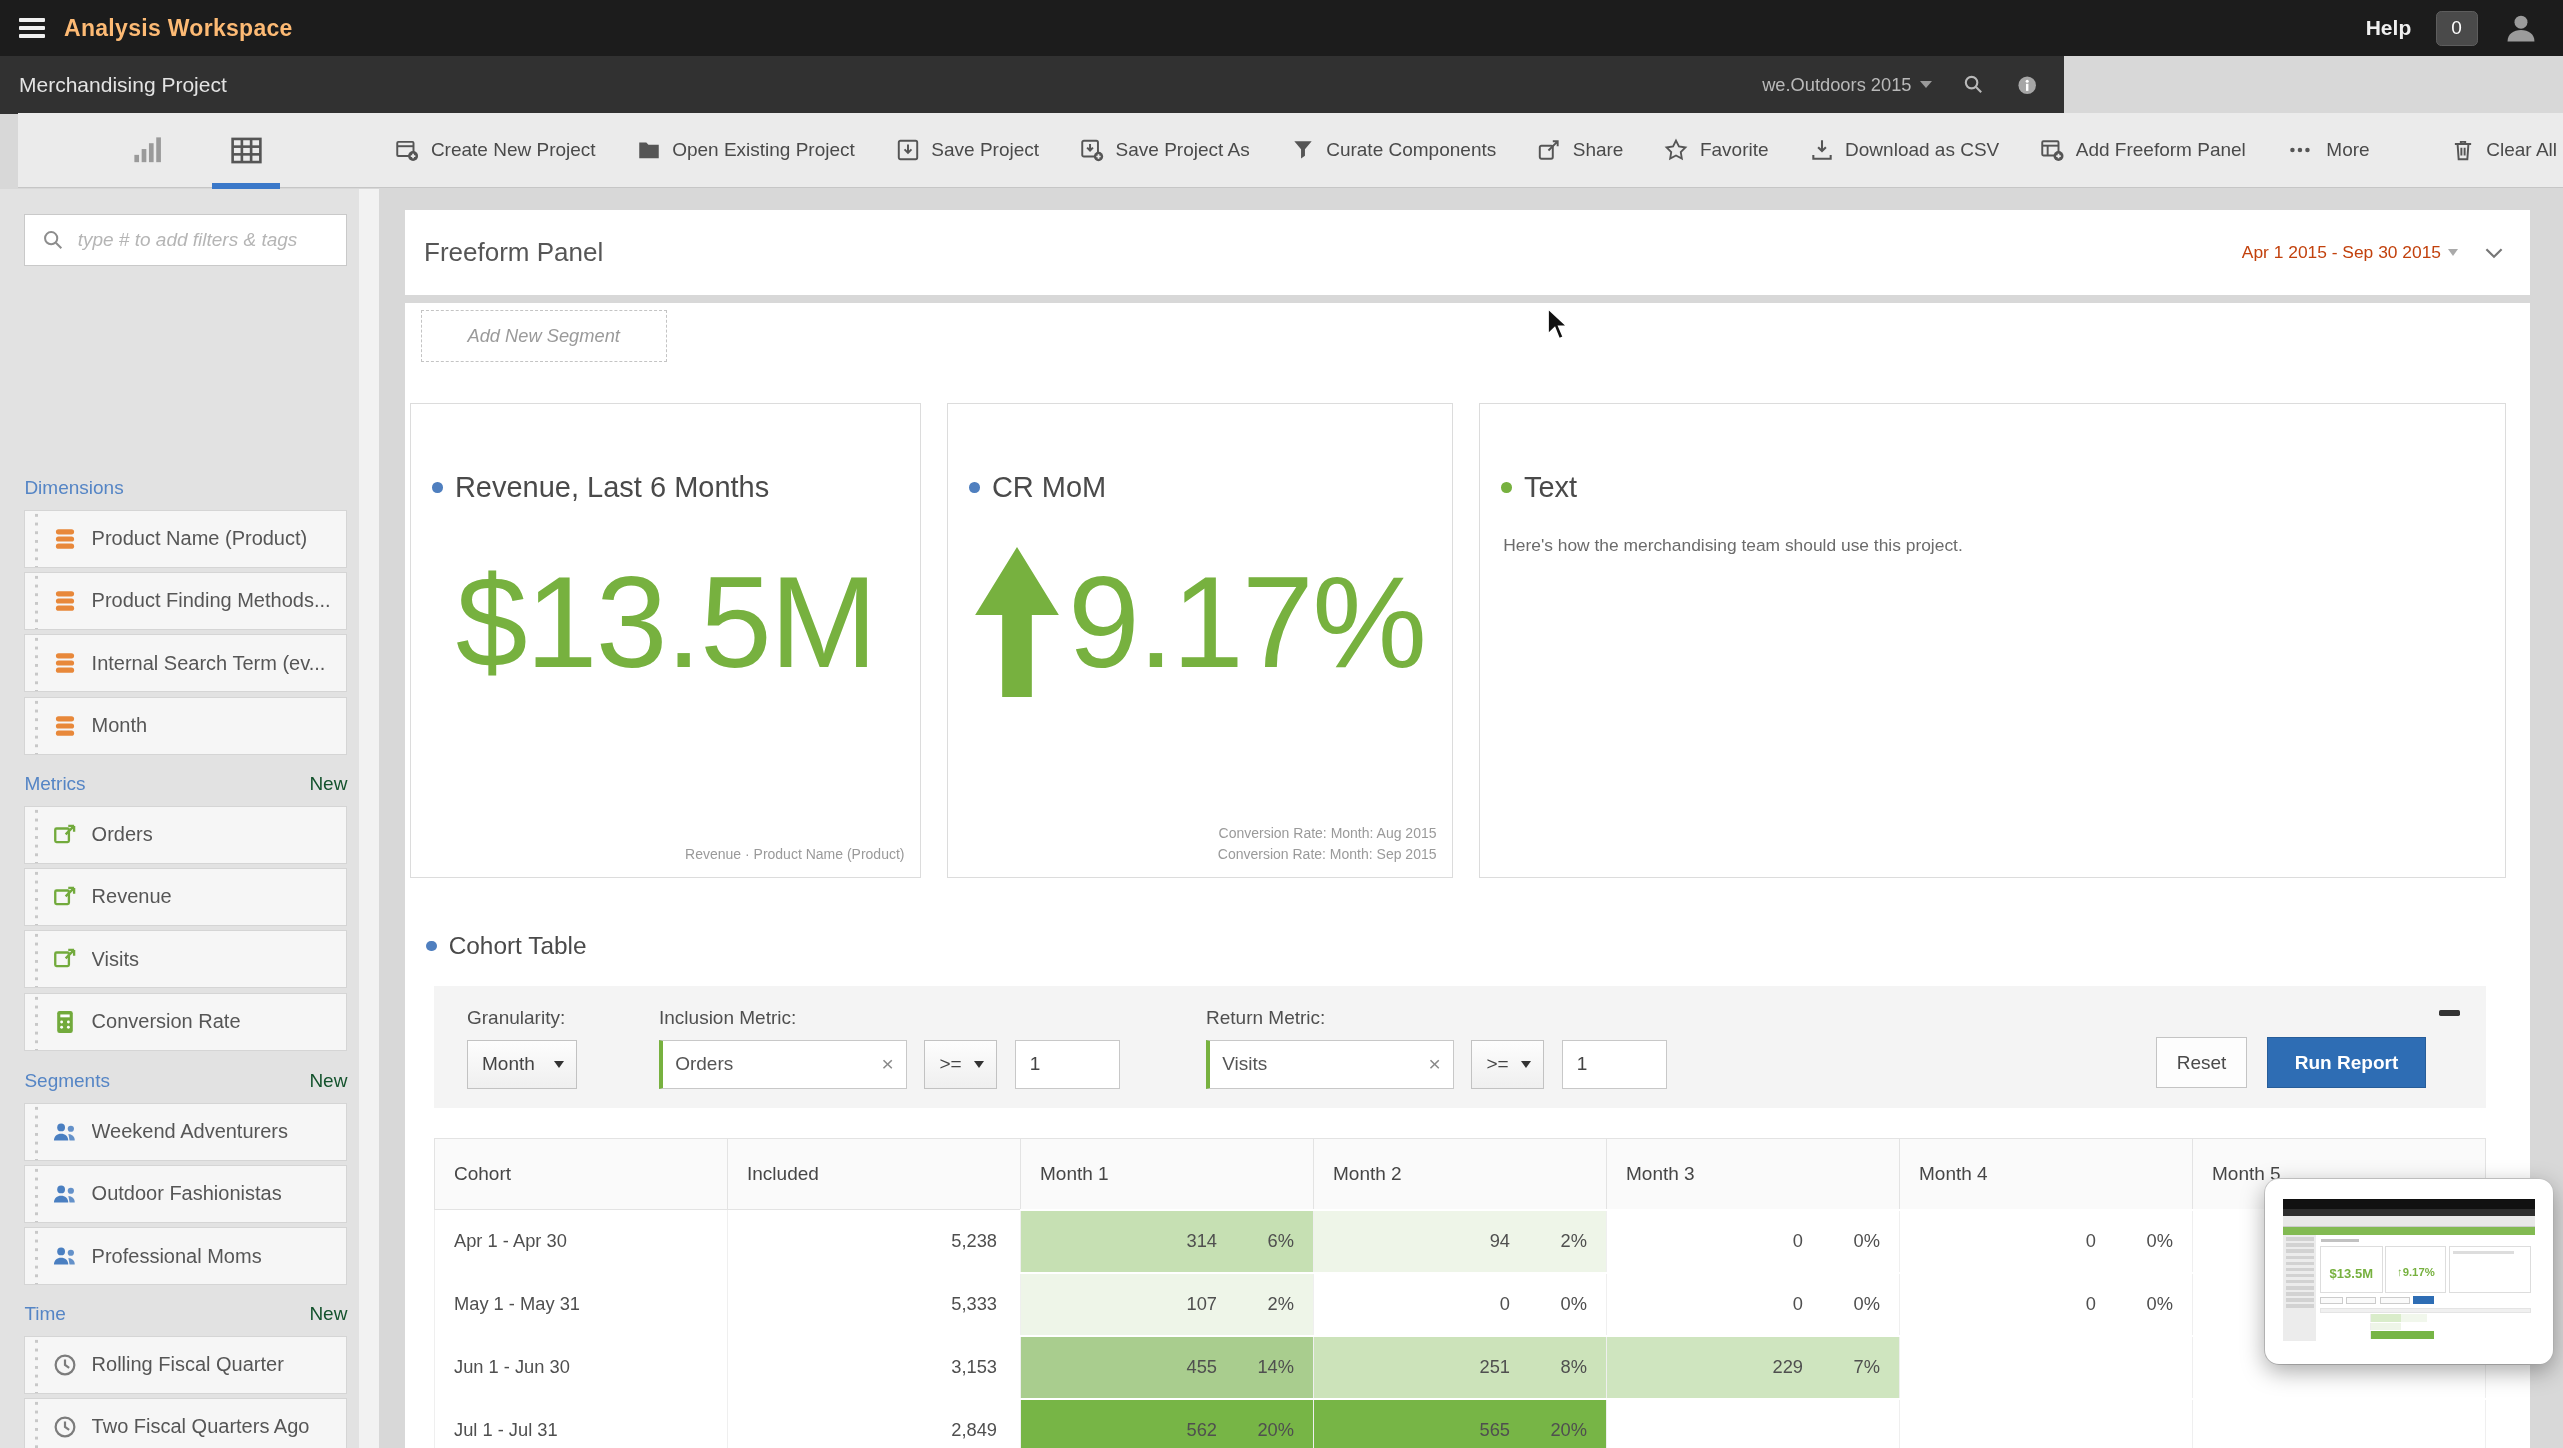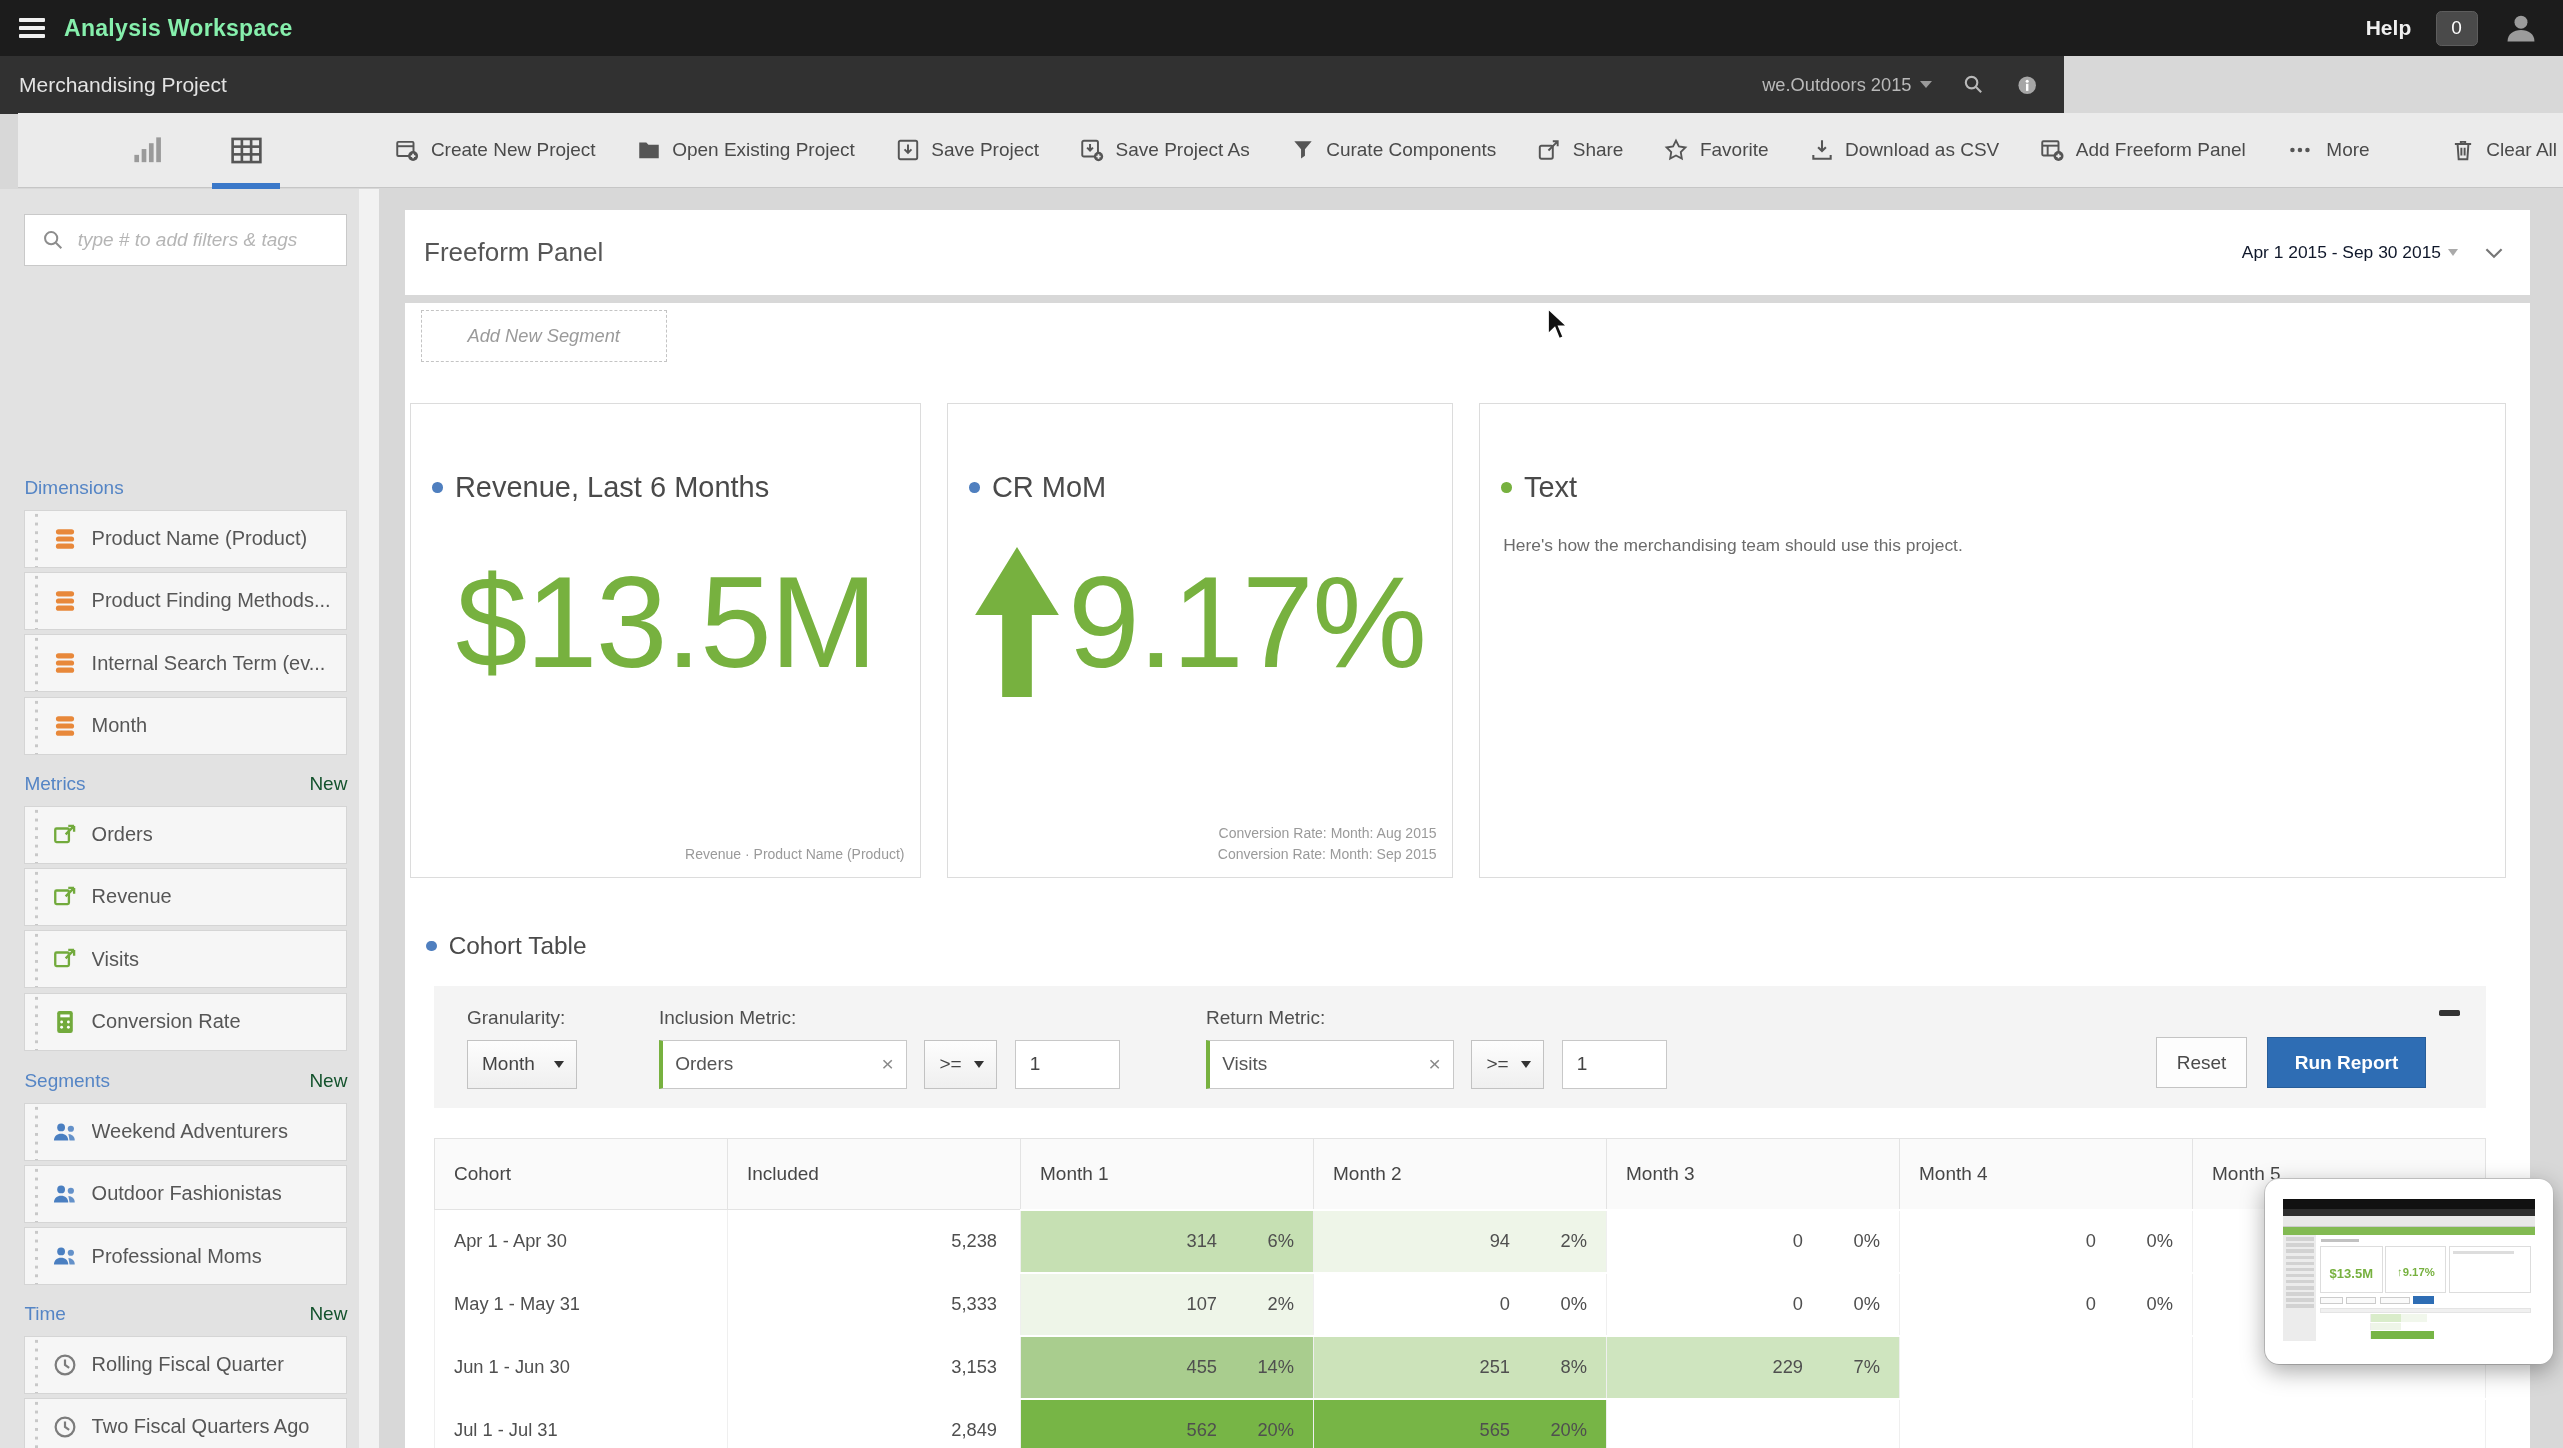--- a/index.html
+++ b/index.html
@@ -7,21 +7,21 @@
   #app {
     position:relative; width:2563px; height:1449px; overflow:hidden;
     font-family:"Liberation Sans","DejaVu Sans",sans-serif; background:#d8d8d8;
   }
   svg { display:block; }
 
   
   .topbar { position:absolute; left:0; top:0; width:2563px; height:56px; background:#1c1c1c; display:flex; align-items:center; }
   .hamburger { width:26px; height:21px; margin-left:19px; display:flex; flex-direction:column; justify-content:space-between; cursor:pointer; }
   .hamburger span { display:block; height:4.4px; background:#f0f0f0; border-radius:0.9px; }
-  .app-title { color:#86efac; font-size:23px; font-weight:700; margin-left:19px; letter-spacing:0.3px; }
+  .app-title { color:#fdba74; font-size:23px; font-weight:700; margin-left:19px; letter-spacing:0.3px; }
   .topbar-right { margin-left:auto; display:flex; align-items:center; gap:24.4px; padding-right:23px; }
   .help-link { color:#f0f0f0; font-size:21px; font-weight:700; }
   .count-badge { min-width:42px; height:35px; background:#4a4a4a; border:0.9px solid #5d5d5d; border-radius:5.2px; color:#fff; font-size:19px; display:flex; align-items:center; justify-content:center; }
 
   
   .projectbar { position:absolute; left:0; top:56px; width:2064px; height:58px; background:#313131; display:flex; align-items:center; }
   .project-title { color:#e3e3e3; font-size:21px; margin-left:19px; }
   .projectbar-right { margin-left:auto; display:flex; align-items:center; gap:30px; padding-right:24.4px; }
   .suite-picker { display:flex; align-items:center; gap:8.7px; color:#b9b9b9; font-size:18.3px; cursor:pointer; }
   .tri-down { width:0; height:0; border-left:6.1px solid transparent; border-right:6.1px solid transparent; border-top:7.8px solid #9a9a9a; display:inline-block; }
@@ -52,21 +52,21 @@
       background-image:radial-gradient(circle,#c8c8c8 1.4px,transparent 1.6px);
       background-size:7px 8.7px; background-position:2.6px 8.7px; background-repeat:repeat-y; }
   .side-item .s-icon { width:26px; height:26px; margin:0 14px 0 7px; flex:0 0 auto; }
   .side-item .s-label { color:#565656; font-size:20px; white-space:nowrap; overflow:hidden; }
 
   
   .main { position:absolute; left:379px; top:189px; width:2184px; height:1260px; background:#d8d8d8; }
   .panel-head { position:absolute; left:26px; top:21px; width:2125px; height:85px; background:#fff; display:flex; align-items:center; }
   .panel-title { color:#565656; font-size:26px; margin-left:19px; }
   .panel-head-right { margin-left:auto; display:flex; align-items:center; gap:23px; padding-right:23px; }
-  .date-range { color:#0f172a; font-size:17.4px; display:flex; align-items:center; gap:7px; cursor:pointer; }
+  .date-range { color:#c2410c; font-size:17.4px; display:flex; align-items:center; gap:7px; cursor:pointer; }
   .date-range .tri-down { border-top-color:#aaa; border-left-width:5.2px; border-right-width:5.2px; border-top-width:7px; }
   .panel-body { position:absolute; left:26px; top:114px; width:2125px; height:1146px; background:#fff; }
   .add-segment { position:absolute; left:15.7px; top:7px; width:246px; height:52px; border:1.7px dashed #c4c4c4; display:flex; align-items:center; justify-content:center; color:#9a9a9a; font-size:18.3px; font-style:italic; cursor:pointer; }
 
   .cards { position:absolute; left:5.2px; top:100px; display:flex; gap:26px; }
   .card { background:#fff; border:0.9px solid #dcdcdc; position:relative; height:475px; }
   .card-title { display:flex; align-items:center; gap:12.2px; padding:23px 0 0 21px; }
   .dot { width:10.5px; height:10.5px; border-radius:50%; flex:0 0 auto; }
   .card-title span { color:#4a4a4a; font-size:29px;margin-top:44px; }
   .big-stat { position:absolute; left:0; right:0; top:46%; transform:translateY(-50%); display:flex; align-items:center; justify-content:center; gap:8.7px; color:#77b13f; font-size:129px; letter-spacing:-1.7px; }

